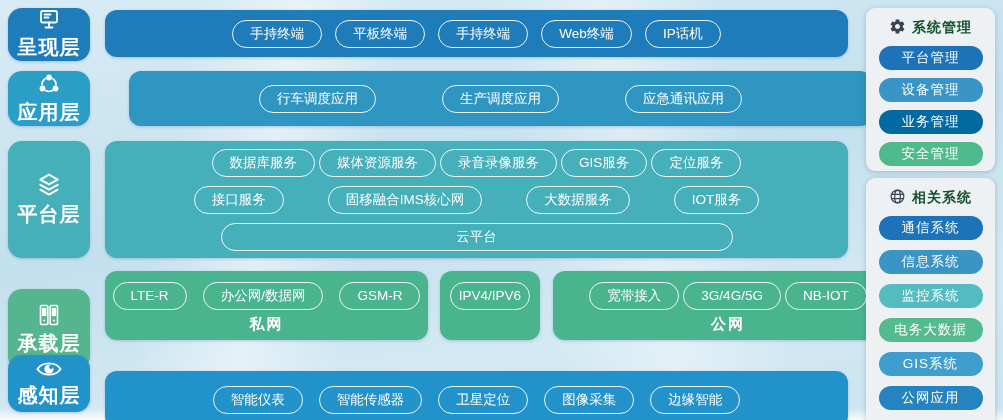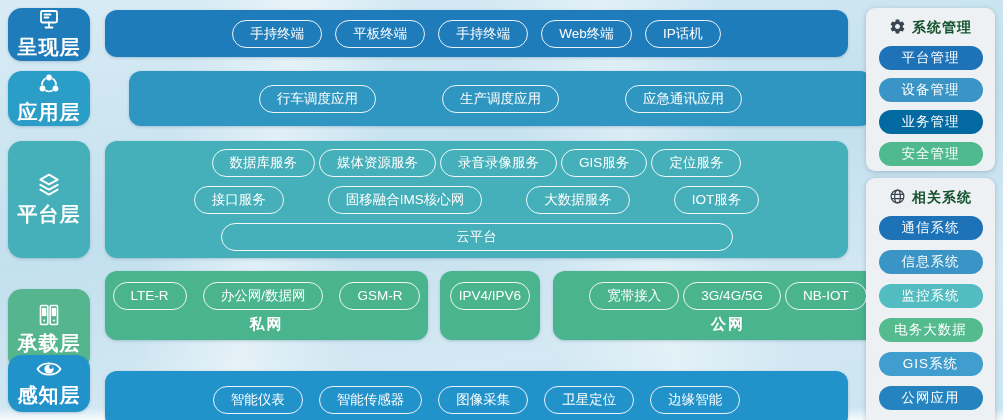--- a/index.html
+++ b/index.html
@@ -191,22 +191,22 @@
       <span class="pill">3G/4G/5G</span>
       <span class="pill">NB-IOT</span>
     </div>
     <span class="group-label">公网</span>
   </div>
 
   <div class="panel" style="left: 105px; top: 371px; width: 743px; height: 57px; background-color: rgb(34, 146, 203);">
     <div class="row g16">
       <span class="pill">智能仪表</span>
       <span class="pill">智能传感器</span>
+      <span class="pill">卫星定位</span>
       <span class="pill">图像采集</span>
-      <span class="pill">卫星定位</span>
       <span class="pill">边缘智能</span>
     </div>
   </div>
 
   <div class="card c1" style="top:8px;height:163px;">
     <div class="card-header">
       <span>
         <svg width="17" height="17" viewBox="0 0 24 24" fill="#3a4350">
           <path d="M19.4 13c.04-.32.06-.66.06-1s-.02-.68-.07-1l2.1-1.65c.19-.15.24-.42.12-.64l-2-3.46c-.12-.22-.39-.3-.61-.22l-2.48 1c-.52-.4-1.08-.73-1.69-.98l-.38-2.65C14.46 2.18 14.25 2 14 2h-4c-.25 0-.46.18-.49.42l-.38 2.65c-.61.25-1.17.59-1.69.98l-2.48-1c-.23-.09-.49 0-.61.22l-2 3.46c-.13.22-.07.49.12.64L4.57 11c-.05.32-.07.66-.07 1s.02.68.07 1l-2.1 1.65c-.19.15-.24.42-.12.64l2 3.46c.12.22.39.3.61.22l2.48-1c.52.4 1.08.73 1.69.98l.38 2.65c.03.24.24.42.49.42h4c.25 0 .46-.18.49-.42l.38-2.65c.61-.25 1.17-.59 1.69-.98l2.48 1c.23.09.49 0 .61-.22l2-3.46c.12-.22.07-.49-.12-.64L19.4 13zM12 15.5c-1.93 0-3.5-1.57-3.5-3.5s1.57-3.5 3.5-3.5 3.5 1.57 3.5 3.5-1.57 3.5-3.5 3.5z"></path>
         </svg>

